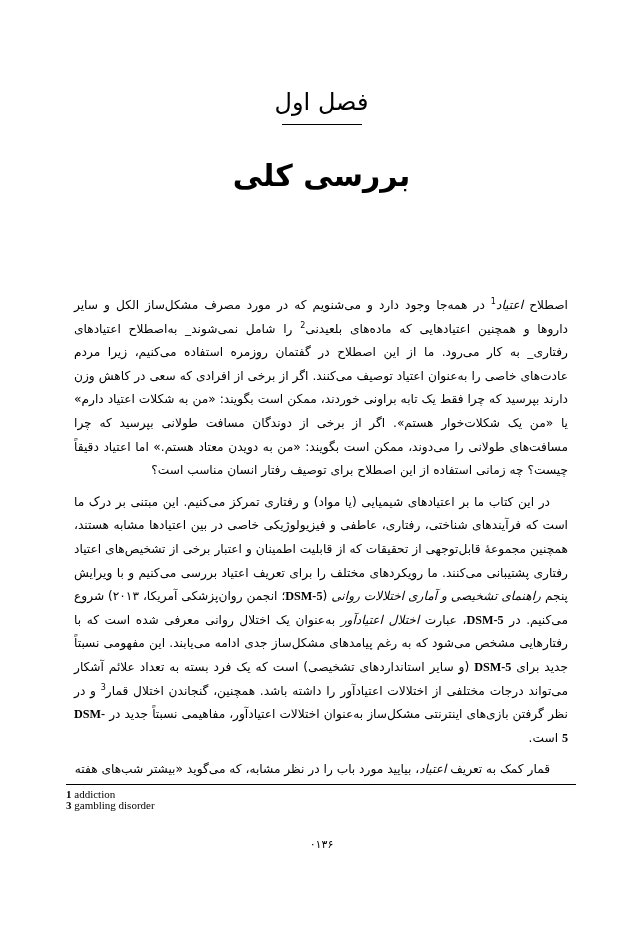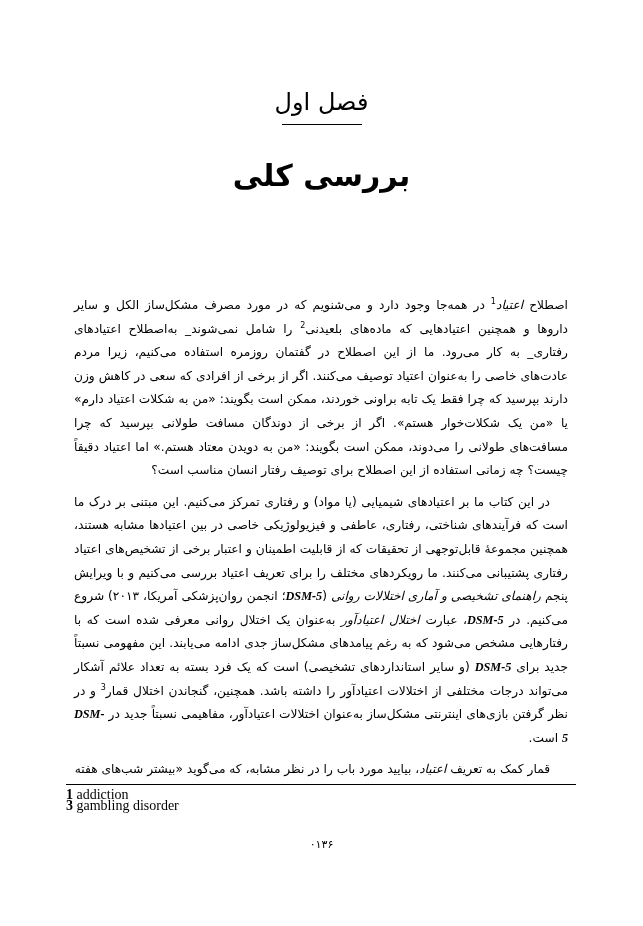--- a/index.html
+++ b/index.html
@@ -5,24 +5,24 @@
     html, body { margin: 0; padding: 0; background: #ffffff; }
     body { width: 643px; height: 926px; position: relative; overflow: hidden; font-family: "DejaVu Sans", sans-serif; color: #000; }
     .page { position: absolute; left: 0; top: 0; width: 643px; height: 926px; }
     .chapter-label { position: absolute; top: 88px; left: 0; width: 643px; text-align: center; font-size: 24px; direction: rtl; }
     .chapter-rule { position: absolute; top: 124px; left: 282px; width: 80px; height: 1px; background: #000; }
     .chapter-title { position: absolute; top: 158px; left: 0; width: 643px; text-align: center; font-size: 30px; font-weight: bold; direction: rtl; }
     .body-text { position: absolute; top: 286px; left: 66px; width: 510px; direction: rtl; text-align: justify; font-size: 12.2px; line-height: 23.6px; }
     .body-text p { margin: 8px; }
     .body-text p.indent { text-indent: 18px; }
     .body-text .em { font-style: italic; }
-    .body-text .latin { font-family: "Liberation Serif", serif; font-weight: bold; direction: ltr; unicode-bidi: embed; font-style: italic; }
+    .body-text .latin { font-family: "Liberation Serif", serif; font-weight: bold; direction: ltr; unicode-bidi: embed; }
     .body-text sup { font-size: 8px; line-height: 0; }
     .footnote-rule { position: absolute; top: 784px; left: 66px; width: 510px; height: 1px; background: #000; }
-    .footnotes { position: absolute; top: 789px; left: 66px; width: 510px; font-family: "Liberation Serif", serif; font-size: 14px; line-height: 11px; direction: ltr; }
+    .footnotes { position: absolute; top: 789px; left: 66px; width: 510px; font-family: "Liberation Serif", serif; font-size: 11px; line-height: 11px; direction: ltr; }
     .footnotes .num { font-weight: bold; }
     .page-number { position: absolute; top: 838px; left: 0; width: 643px; text-align: center; font-size: 11px; direction: rtl; }
   </style>
 </head>
 <body>
 
 <div class="page">
   <div class="chapter-label">فصل اول</div>
   <div class="chapter-rule"></div>
   <div class="chapter-title">بررسی کلی</div>

